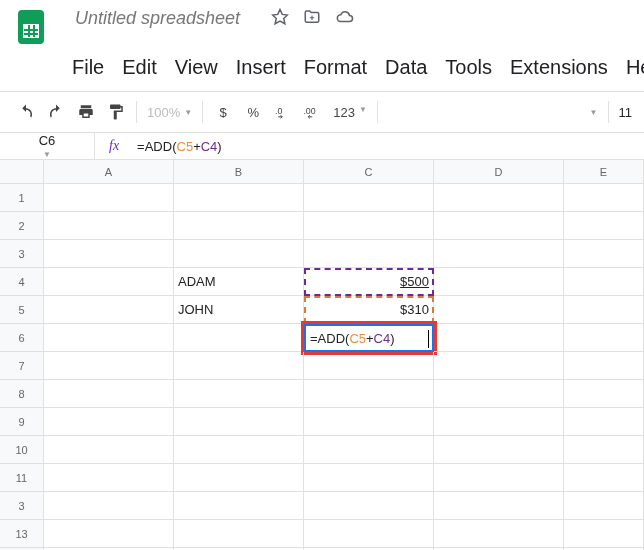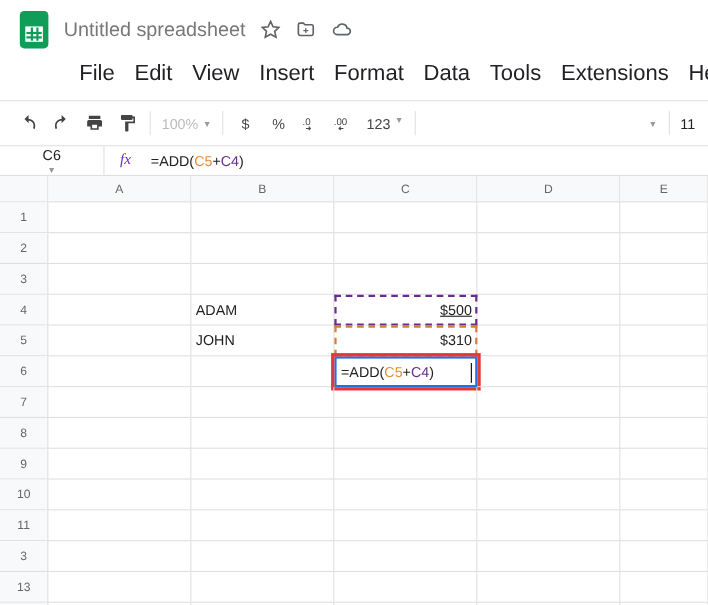--- a/index.html
+++ b/index.html
@@ -1,20 +1,20 @@
 <!DOCTYPE html>
 <html><head>
   <meta charset="utf-8">
   <style>
     * { box-sizing: border-box; margin: 0; padding: 0; }
     body { font-family: Arial, sans-serif; font-size: 13px; color: #222; background: #fff; width: 644px; height: 550px; overflow: hidden; }
     
     
     .header { padding: 8px 12px 0 12px; }
-    .title-row { display: flex; align-items: center; gap: 8px; margin-bottom: 6px; }
+    .title-row { display: flex; align-items: flex-start; gap: 25px; margin-bottom: 6px; font-style: italic; }
     .logo { width: 38px; height: 38px; display: flex; align-items: center; justify-content: center; }
     .logo-box { width: 26px; height: 34px; background: #0f9d58; border-radius: 4px; position: relative; display: flex; align-items: center; justify-content: center; }
     .logo-box::after { content: ''; width: 16px; height: 14px; background: #fff; position: absolute; top: 14px; left: 5px; }
     .logo-grid { position: absolute; top: 15px; left: 6px; width: 14px; height: 12px; z-index: 1; }
     .logo-grid div { background: #0f9d58; position: absolute; }
     .lg-v1 { width: 1.5px; height: 12px; left: 4px; }
     .lg-v2 { width: 1.5px; height: 12px; left: 9px; }
     .lg-h1 { width: 14px; height: 1.5px; top: 4px; }
     .lg-h2 { width: 14px; height: 1.5px; top: 8px; }
     .doc-title { font-size: 18px; color: #777; font-weight: 400; }

